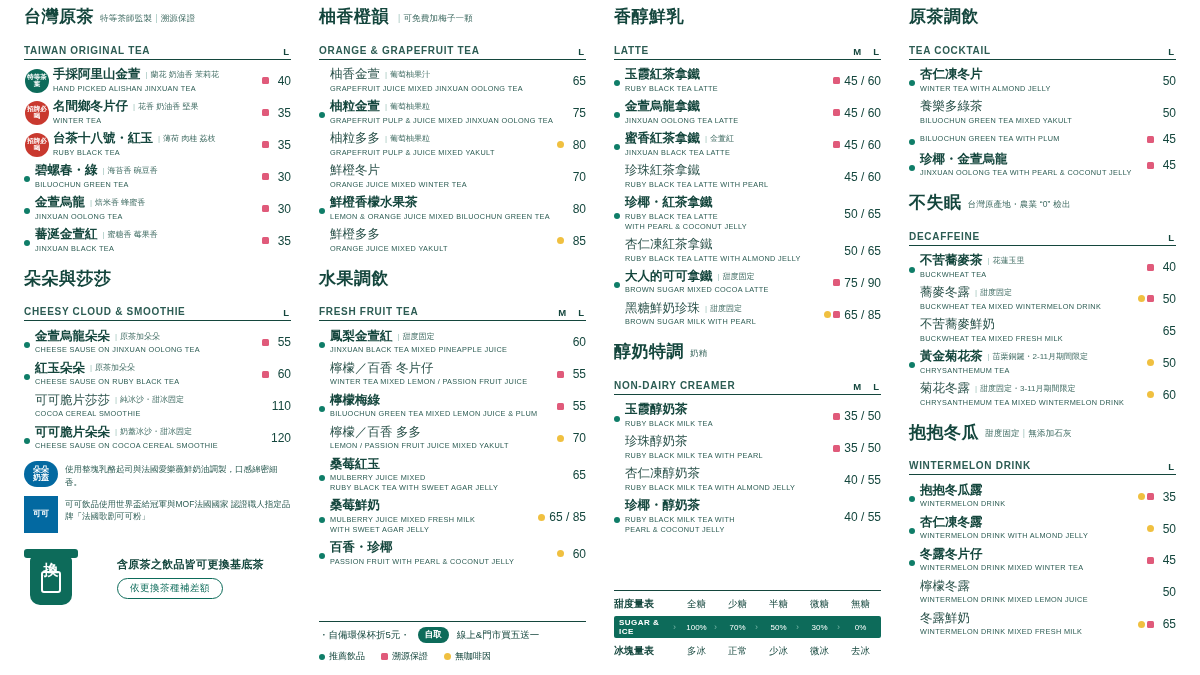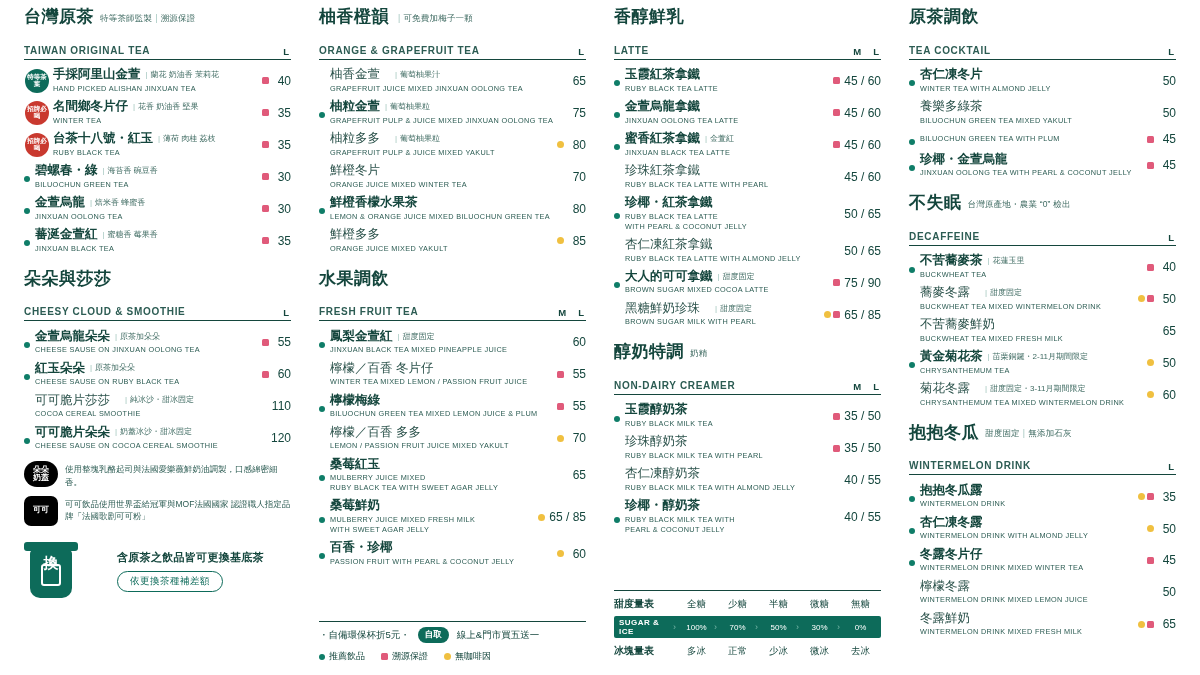--- a/index.html
+++ b/index.html
@@ -46,21 +46,21 @@
   .bullet {
     width:11px; flex:0 0 11px; padding-top:5px; font-size:8px; color:#0f7d68;
     line-height:1;
   }
   .dot { width:6px; height:6px; border-radius:50%; background:#0f7d68; display:block; margin-top:1px;}
   .itxt { flex:1 1 auto; min-width:0; }
   .iname {
     font-size:12.5px; font-weight:bold; color:#14463d; line-height:1.25;
     display:flex; align-items:center; flex-wrap:wrap;
   }
-  .iname.plain { font-weight:normal; color:#2b524b;gap:10px; }
+  .iname.plain { font-weight:normal; color:#2b524b; }
   .isub {
     font-size:8px; color:#3f6b62; margin-left:5px; font-weight:normal;
     white-space:nowrap;
   }
   .isub .bar { color:#9ec3bb; margin-right:3px; }
   .ien {
     font-size:7.3px; color:#2c5c53; letter-spacing:0.35px; line-height:1.35;
     margin-top:1px; text-transform:uppercase;
   }
   .iprice {
@@ -80,25 +80,25 @@
   .badge-round {
     width:24px; height:24px; border-radius:50%; background:#0d6b5a; color:#fff;
     font-size:6.5px; line-height:1.05; display:flex; align-items:center;
     justify-content:center; text-align:center; font-weight:bold; letter-spacing:0;
   }
   .badge-round.red { background:#c9392f; }
 
   
   .nblock { display:flex; align-items:flex-start; margin-top:7px; }
   .npill {
-    flex:0 0 34px; width:34px; height:26px; border-radius:13px; background:#000000;
+    flex:0 0 34px; width:34px; height:26px; border-radius:13px; background:#0369a1;
     color:#fff; font-size:8px; font-weight:bold; display:flex; align-items:center;
     justify-content:center; text-align:center; line-height:1.05; margin-right:7px;
   }
-  .npill.sm { height:30px; border-radius:7px; }
+  .npill.sm { height:37px; border-radius:0; }
   .ntxt { font-size:8.5px; color:#2c5c53; line-height:1.5; padding-top:2px; }
 
   
   .promo { display:flex; align-items:center; margin-top:14px; }
   .bucket { flex:0 0 54px; width:54px; height:62px; position:relative; }
   .bucket .body {
     position:absolute; left:6px; top:10px; width:42px; height:48px;
     background:#0d6b5a; border-radius:4px 4px 10px 10px;
   }
   .bucket .body:after{

